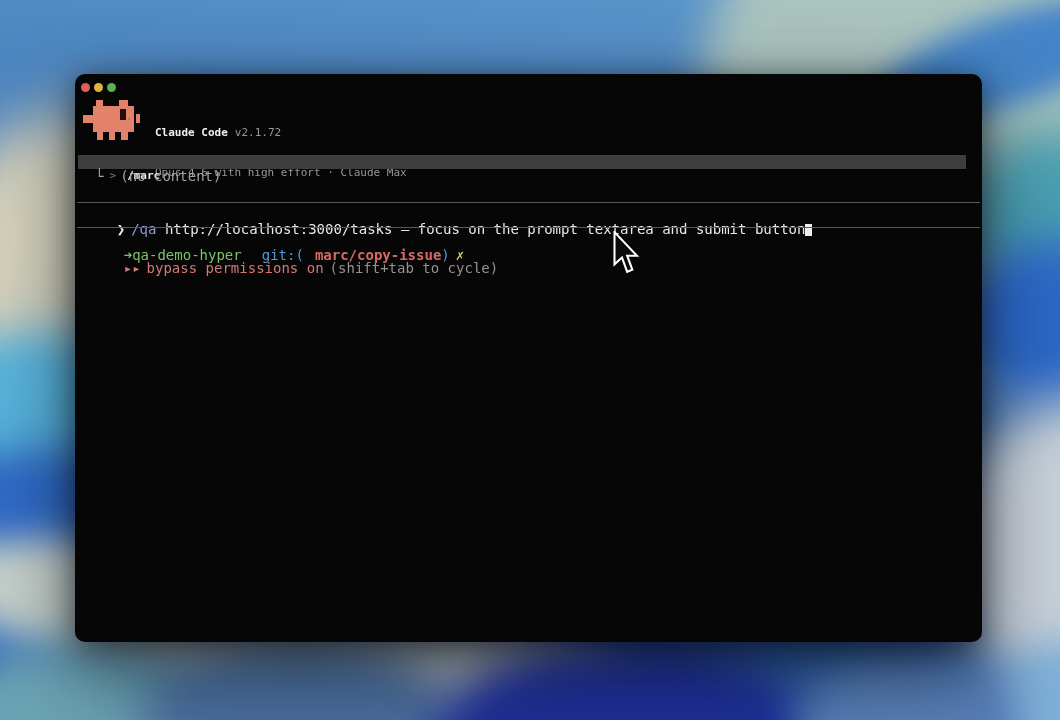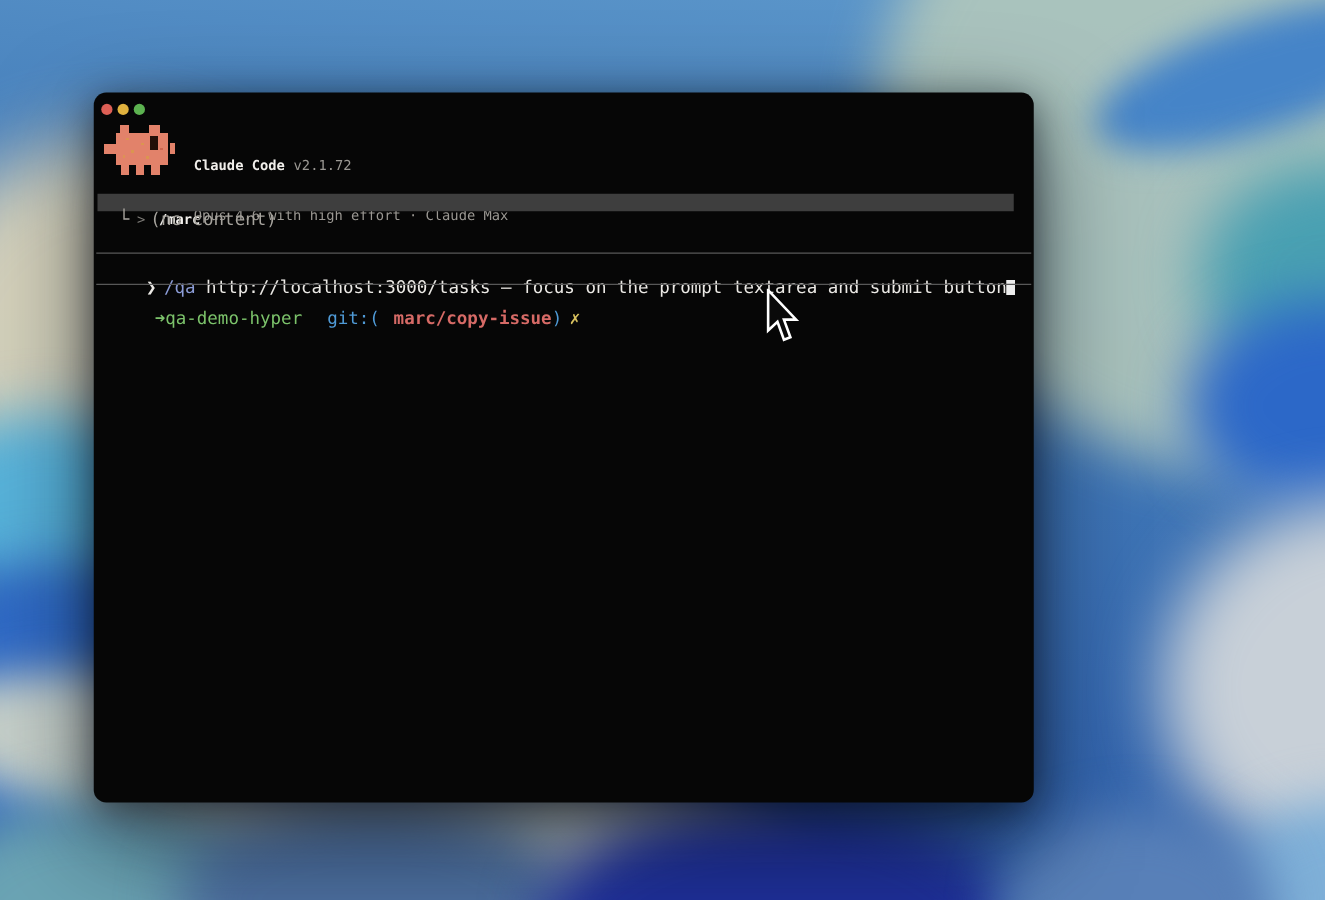--- a/index.html
+++ b/index.html
@@ -19,21 +19,21 @@
   .b-cyanl  { left:-70px; top:330px; width:220px; height:150px; background:#57b2da; filter:blur(22px); }
   .b-royall { left:-80px; top:450px; width:250px; height:220px; background:#2f6ac6; filter:blur(22px); }
   .b-beige  { left:-80px; top:110px; width:340px; height:320px; background:#dcd6bc; filter:blur(30px); opacity:.95; }
   .b-wave   { left:-70px; top:560px; width:720px; height:150px; background:#c6d0ca; filter:blur(18px); transform:rotate(10deg); }
   .b-tealbl { left:-60px; top:640px; width:280px; height:180px; background:#6ba4b4; filter:blur(22px); }
   .b-slatebl{ left:140px; top:640px; width:320px; height:160px; background:#4d70a0; filter:blur(22px); }
   .b-navy   { left:430px; top:640px; width:380px; height:200px; background:#1f309a; filter:blur(22px); }
   .b-slater { left:800px; top:650px; width:220px; height:150px; background:#5880b8; filter:blur(20px); }
 
   
-  .window { position:absolute; left:75px; top:74px; width:752px; height:568px;
+  .window { position:absolute; left:75px; top:74px; width:907px; height:568px;
     background:#060606; border-radius:10px; z-index:5;
     box-shadow:0 30px 80px rgba(5,10,20,.6), 0 6px 30px rgba(5,10,20,.55);text-decoration:underline; }
   .lights { position:absolute; top:9px; left:6px; display:flex; gap:4px; }
   .light { width:9px; height:9px; border-radius:50%; }
   .light.red{background:#dd5f55;} .light.yellow{background:#e0b23e;} .light.green{background:#5cb250;}
 
   .logo { position:absolute; left:8px; top:26px; }
 
   .term-line { white-space:pre; font-size:14px; line-height:13px; }
   .hdr { position:absolute; left:80px; top:25px; font-size:11px; line-height:13.4px; white-space:pre; }
@@ -129,18 +129,21 @@
   <div class="prompt term-line">
     <span class="caret">❯</span><span class="slash">/qa</span><span> http://localhost:3000/tasks — focus on the prompt textarea and submit button</span><span class="cursor-block"></span>
   </div>
 
   <div class="sep sep2"></div>
 
   <div class="status1 term-line">
     <span class="c-green">➜</span><span class="c-dir">qa-demo-hyper</span><span class="c-gitblue">git:(</span><span class="c-branch">marc/copy-issue</span><span class="c-gitblue" style="margin-left:0">)</span><span class="c-dirty">✗</span>
   </div>
 
+  <div class="status2 term-line">
+    <span class="c-salmon">▸▸</span><span class="c-modetext">bypass permissions on</span><span class="c-hint">(shift+tab to cycle)</span>
+  </div>
 
 </div>
 
 <svg class="mouse" width="28" height="46" viewBox="0 0 24 40">
   <path d="M2 1 L2 29 L8.5 23 L13 35.5 L17.5 33.7 L13 21.5 L21.5 21.5 Z" fill="#0a0a0a" stroke="#ffffff" stroke-width="1.8" stroke-linejoin="miter"></path>
 </svg>
 
 </body></html>

